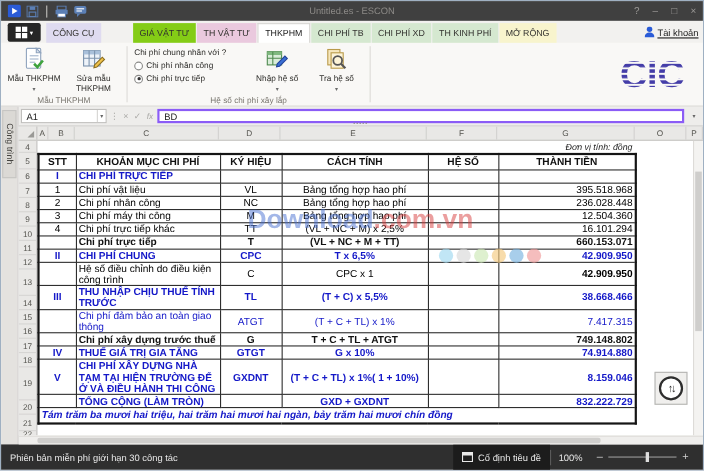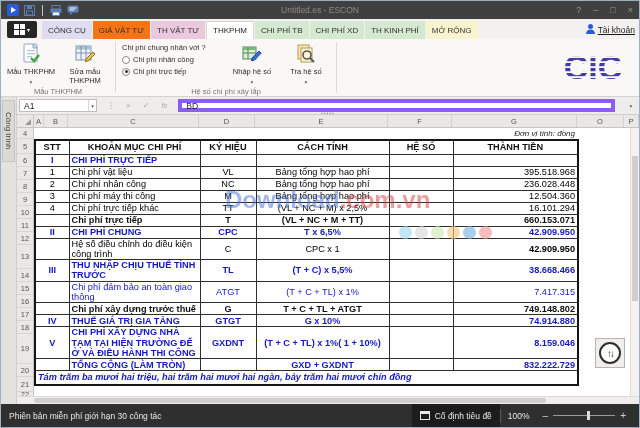--- a/index.html
+++ b/index.html
@@ -41,27 +41,27 @@
   .rdo{width:8px;height:8px;border:1px solid #8a8a88;border-radius:50%;background:#fff;flex:none;position:relative}
   .rdo.on::after{content:"";position:absolute;left:1.5px;top:1.5px;width:3px;height:3px;border-radius:50%;background:#333}
   .logo{margin-left:auto;display:flex;align-items:center;padding-right:10px}
 
   
   .midrow{flex:1;display:flex;min-height:0}
   .leftstrip{width:16px;background:#e4e2df;border-right:1px solid #cfcecc;flex:none;display:flex;flex-direction:column;align-items:center}
   .vtab{margin-top:3px;background:#dbd9d5;border:1px solid #c6c5c3;width:13px;height:62px;writing-mode:vertical-rl;font-size:8px;color:#44433f;display:flex;align-items:center;justify-content:center}
   .rightstack{flex:1;display:flex;flex-direction:column;min-width:0}
 
-  .fbar{height:18px;background:#eeedeb;border-bottom:1px solid #cfcecc;display:flex;align-items:center;padding:0 2px;gap:10px;flex:none;position:relative}
+  .fbar{height:18px;background:#eeedeb;border-bottom:1px solid #cfcecc;display:flex;align-items:center;padding:0 2px;gap:3px;flex:none;position:relative}
   .namebox{width:78px;height:13px;background:#fff;border:1px solid #c0bfbd;display:flex;align-items:center;font-size:8.5px;color:#222;padding-left:4px}
   .namebox .nbdd{margin-left:auto;border-left:1px solid #d5d4d2;height:100%;display:flex;align-items:center;padding:0 2px;font-size:5.5px;color:#666}
   .vdots{color:#9a9996;font-size:8px}
   .fbtn{color:#a9a8a5;font-size:8px;padding:0 1px}
   .fbtn.fx{font-style:italic;font-size:7.5px}
-  .fcontent{flex:1;height:13px;background:#fff;border:4px solid #8b5cf6;font-size:8.5px;color:#222;display:flex;align-items:center;padding-left:4px}
+  .fcontent{flex:1;height:13px;background:#fff;border:2px solid #8b5cf6;font-size:8.5px;color:#222;display:flex;align-items:center;padding-left:4px}
   .fdd{width:12px;text-align:center;font-size:5.5px;color:#666}
   .splitdots{position:absolute;bottom:-1px;left:50%;transform:translateX(-50%);font-size:5px;color:#908f8c;letter-spacing:1px;line-height:4px}
 
   .sheetwrap{flex:1;display:flex;flex-direction:column;background:#fff;min-height:0}
   .colheads{height:13px;background:#e9e8e6;border-bottom:1px solid #c6c5c3;display:flex;flex:none;font-size:7.5px;color:#55544f}
   .corner{width:17px;border-right:1px solid #c6c5c3;position:relative;flex:none}
   .corner::after{content:"";position:absolute;right:2px;bottom:2px;border-left:6px solid transparent;border-bottom:6px solid #9a9996}
   .colh{display:flex;align-items:center;justify-content:center;border-right:1px solid #d2d1cf;flex:none}
 
   .bodyrow{flex:1;display:flex;position:relative;min-height:0;overflow:hidden}
@@ -162,21 +162,21 @@
       <svg width="11" height="11">
           <rect x="0" y="0" width="5" height="5" fill="#fff"></rect>
           <rect x="6" y="0" width="5" height="5" fill="#fff"></rect>
           <rect x="0" y="6" width="5" height="5" fill="#fff"></rect>
           <rect x="6" y="6" width="5" height="5" fill="#fff"></rect>
         </svg>
       <span class="caret">▾</span>
     </div>
     <div class="rtabs">
         <div class="rtab" style="background: rgb(223, 219, 240);">CÔNG CỤ</div>
-        <div class="rtab" style="background: #f97316;">GIÁ VẬT TƯ</div>
+        <div class="rtab" style="background: #84cc16; margin-left: 28px;">GIÁ VẬT TƯ</div>
         <div class="rtab" style="background: rgb(234, 201, 222);">TH VẬT TƯ</div>
         <div class="rtab active">THKPHM</div>
         <div class="rtab" style="background: rgb(213, 232, 208);">CHI PHÍ TB</div>
         <div class="rtab" style="background: rgb(213, 232, 208);">CHI PHÍ XD</div>
         <div class="rtab" style="background: rgb(213, 232, 208);">TH KINH PHÍ</div>
         <div class="rtab" style="background: rgb(248, 244, 205);">MỞ RỘNG</div>
       </div>
     <div class="account">
       <span><svg width="9" height="10">
             <circle cx="4.5" cy="2.5" r="2.5" fill="#2a5bd7"></circle>

